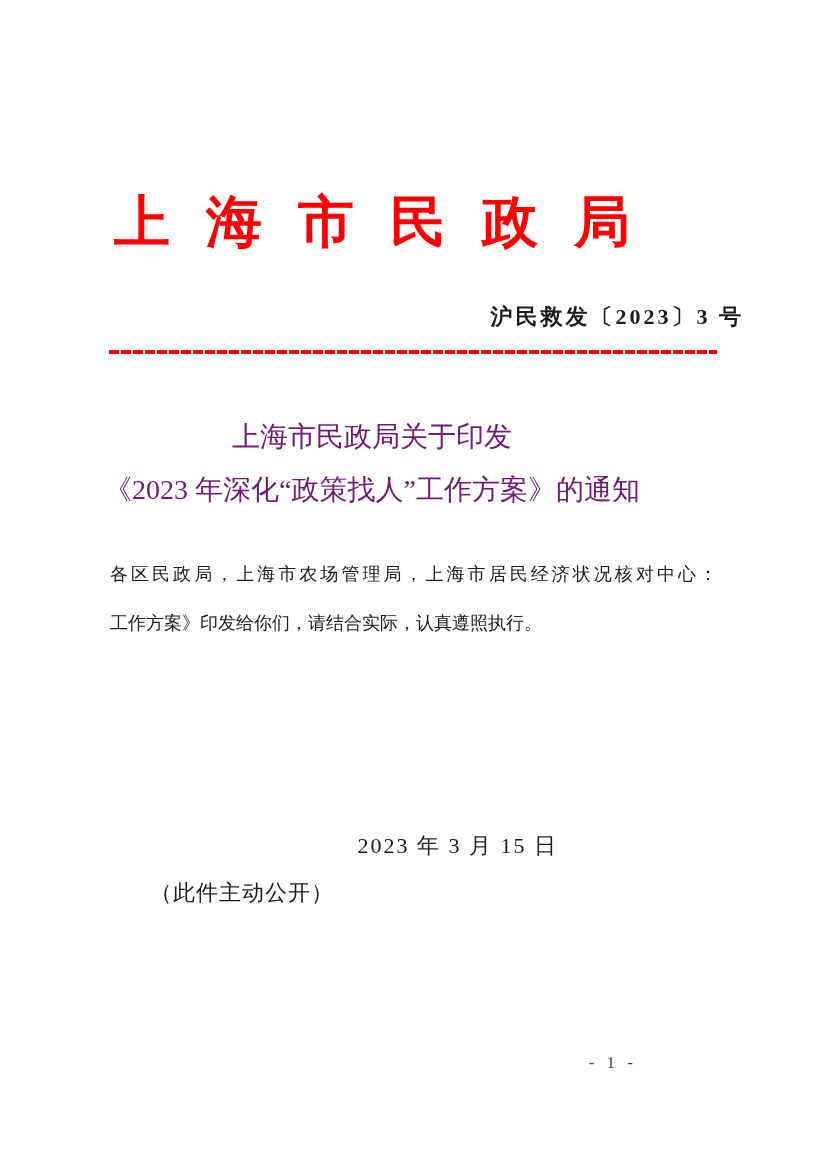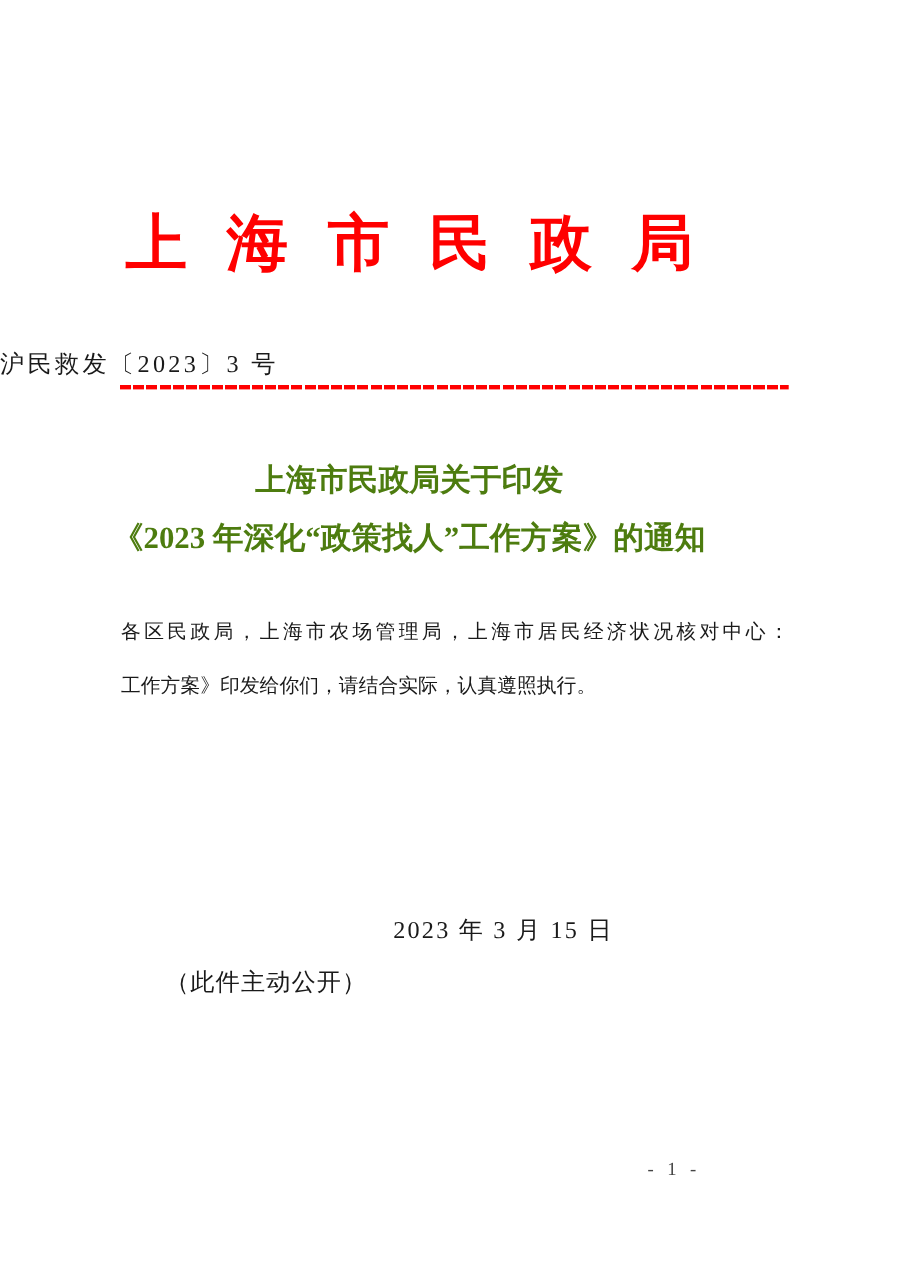--- a/index.html
+++ b/index.html
@@ -26,49 +26,50 @@
     color: #ff0000;
     font-size: 56px;
     font-weight: bold;
     letter-spacing: 36px;
     padding-left: 36px; 
     white-space: nowrap;
     line-height: 64px;
   }
   .doc-number {
     position: absolute;
-    top: 315px;
+    top: 301px;
     left: 0;
     width: 100%;
-    text-align: left;
+    text-align: right;
     font-size: 22px;
     letter-spacing: 3px;
     line-height: 32px;
+    font-weight: bold;
   }
   .red-divider {
     position: absolute;
     top: 350px;
     left: 109px;
     width: 608px;
     height: 4px;
     background-image: repeating-linear-gradient(
       90deg,
       #ff0000 0px, #ff0000 10px,
       #ffffff 10px, #ffffff 12px
     );
   }
   .doc-title {
     position: absolute;
     top: 410px;
     left: 0;
     width: 100%;
     text-align: center;
     font-size: 28px;
-    font-weight: bold;
-    color: #4d7c0f;
+    font-weight: normal;
+    color: #701a75;
     line-height: 53px;
   }
   .body-text {
     position: absolute;
     top: 550px;
     left: 110px;
     width: 607px;
     font-size: 18px;
     line-height: 49px;
   }

